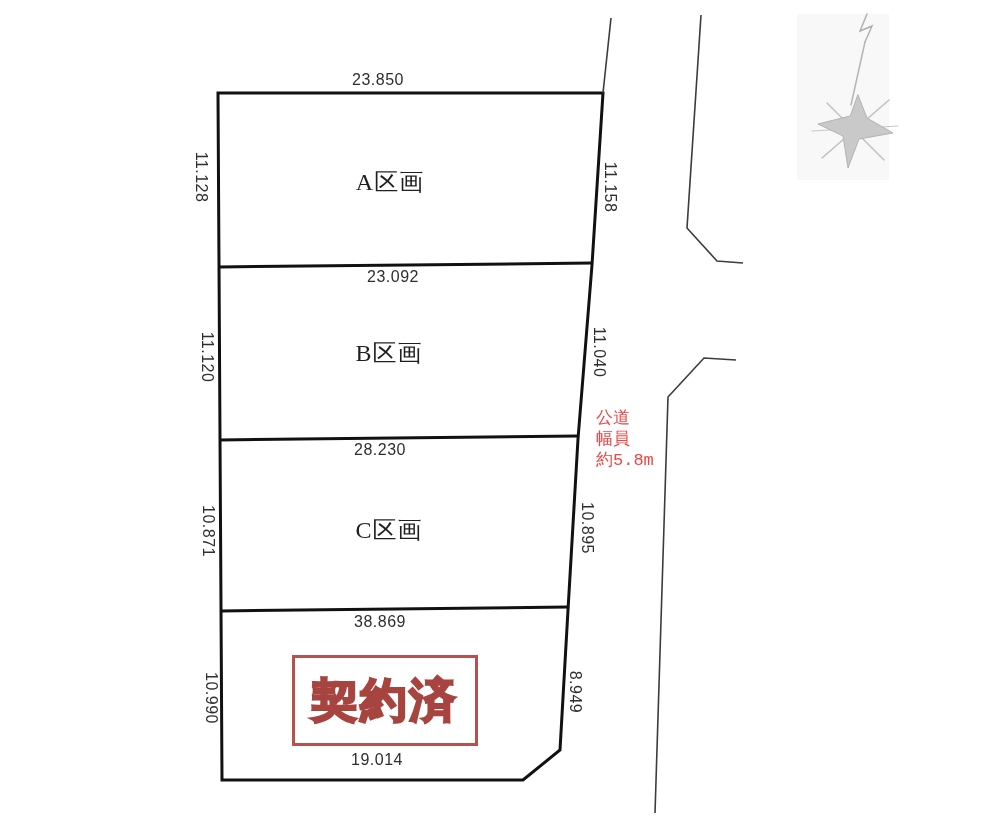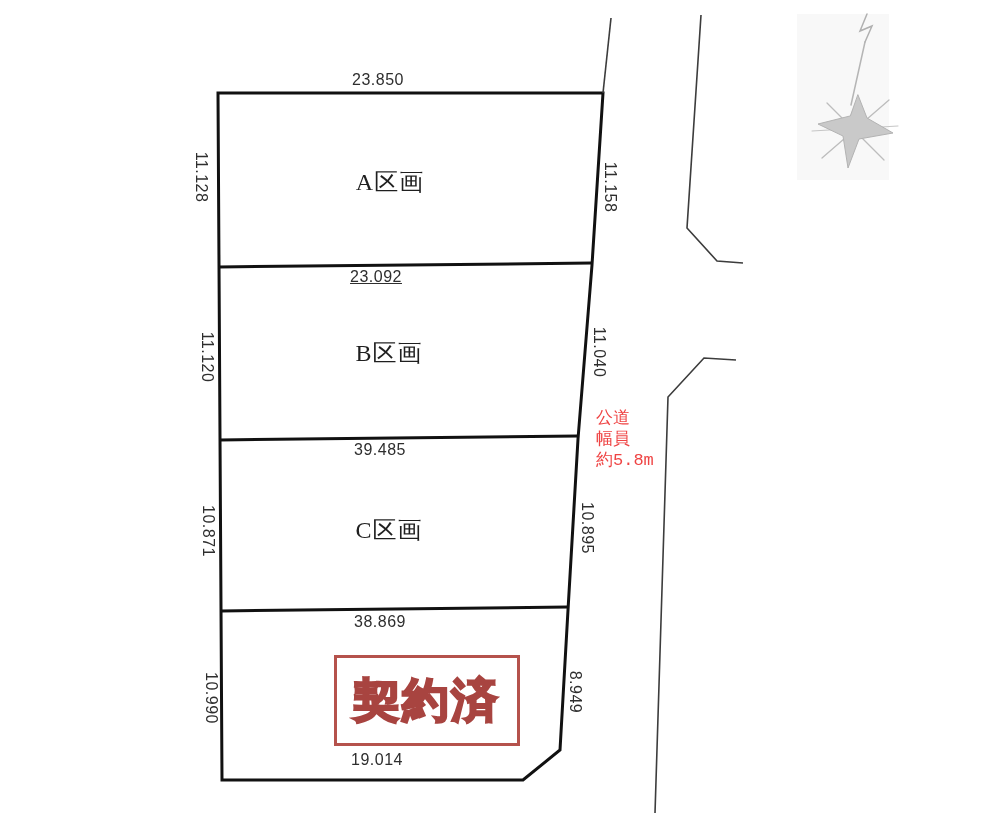--- a/index.html
+++ b/index.html
@@ -47,21 +47,20 @@
     white-space:nowrap;
   }
   .stamp{
     position:absolute;
     left:292px;top:655px;
     width:186px;height:91px;
     border:3px solid #b5524c;
     box-sizing:border-box;
     display:flex;align-items:center;justify-content:center;
     background:#ffffff;
-    margin-left:42px;
   }
   .stamp-text{
     font-family:"Liberation Sans", sans-serif;
     font-weight:bold;
     font-size:46px;
     letter-spacing:3px;
     color:#e9b3ae;
     -webkit-text-stroke:2.5px #a84440;
     text-shadow:0 0 1px #a84440;
     white-space:nowrap;
@@ -90,22 +89,22 @@
       <line x1="822" y1="158" x2="889" y2="100" stroke="#bdbdbd" stroke-width="1.3"></line>
       <line x1="827" y1="103" x2="884" y2="160" stroke="#bdbdbd" stroke-width="1.3"></line>
       <line x1="812" y1="131" x2="898" y2="126" stroke="#c6c6c6" stroke-width="1"></line>
       <polygon points="858,95 867,118 893,133 859,139 848,168 843,136 818,124 850,116" fill="#c9c9c9" stroke="#b3b3b3" stroke-width="1"></polygon>
       <line x1="851" y1="105" x2="865" y2="42" stroke="#b5b5b5" stroke-width="1.5"></line>
       <polyline points="865,42 872,26 860,31 867,14" fill="none" stroke="#b0b0b0" stroke-width="1.5"></polyline>
     </g>
   </svg>
 
   <div class="dim hdim" style="left:328px;top:71px;">23.850</div>
-  <div class="dim hdim" style="left:326px;top:268px;text-decoration:underline;">23.092</div>
-  <div class="dim hdim" style="left:330px;top:441px;">39.485</div>
+  <div class="dim hdim" style="left:343px;top:268px;">23.092</div>
+  <div class="dim hdim" style="left:330px;top:441px;">28.230</div>
   <div class="dim hdim" style="left:330px;top:613px;">38.869</div>
   <div class="dim hdim" style="left:327px;top:751px;">19.014</div>
 
   <div class="dim vdim" style="left:169px;top:169px;">11.128</div>
   <div class="dim vdim" style="left:175px;top:349px;">11.120</div>
   <div class="dim vdim" style="left:176px;top:523px;">10.871</div>
   <div class="dim vdim" style="left:179px;top:690px;">10.990</div>
 
   <div class="dim vdim" style="left:578px;top:179px;">11.158</div>
   <div class="dim vdim" style="left:567px;top:344px;">11.040</div>

